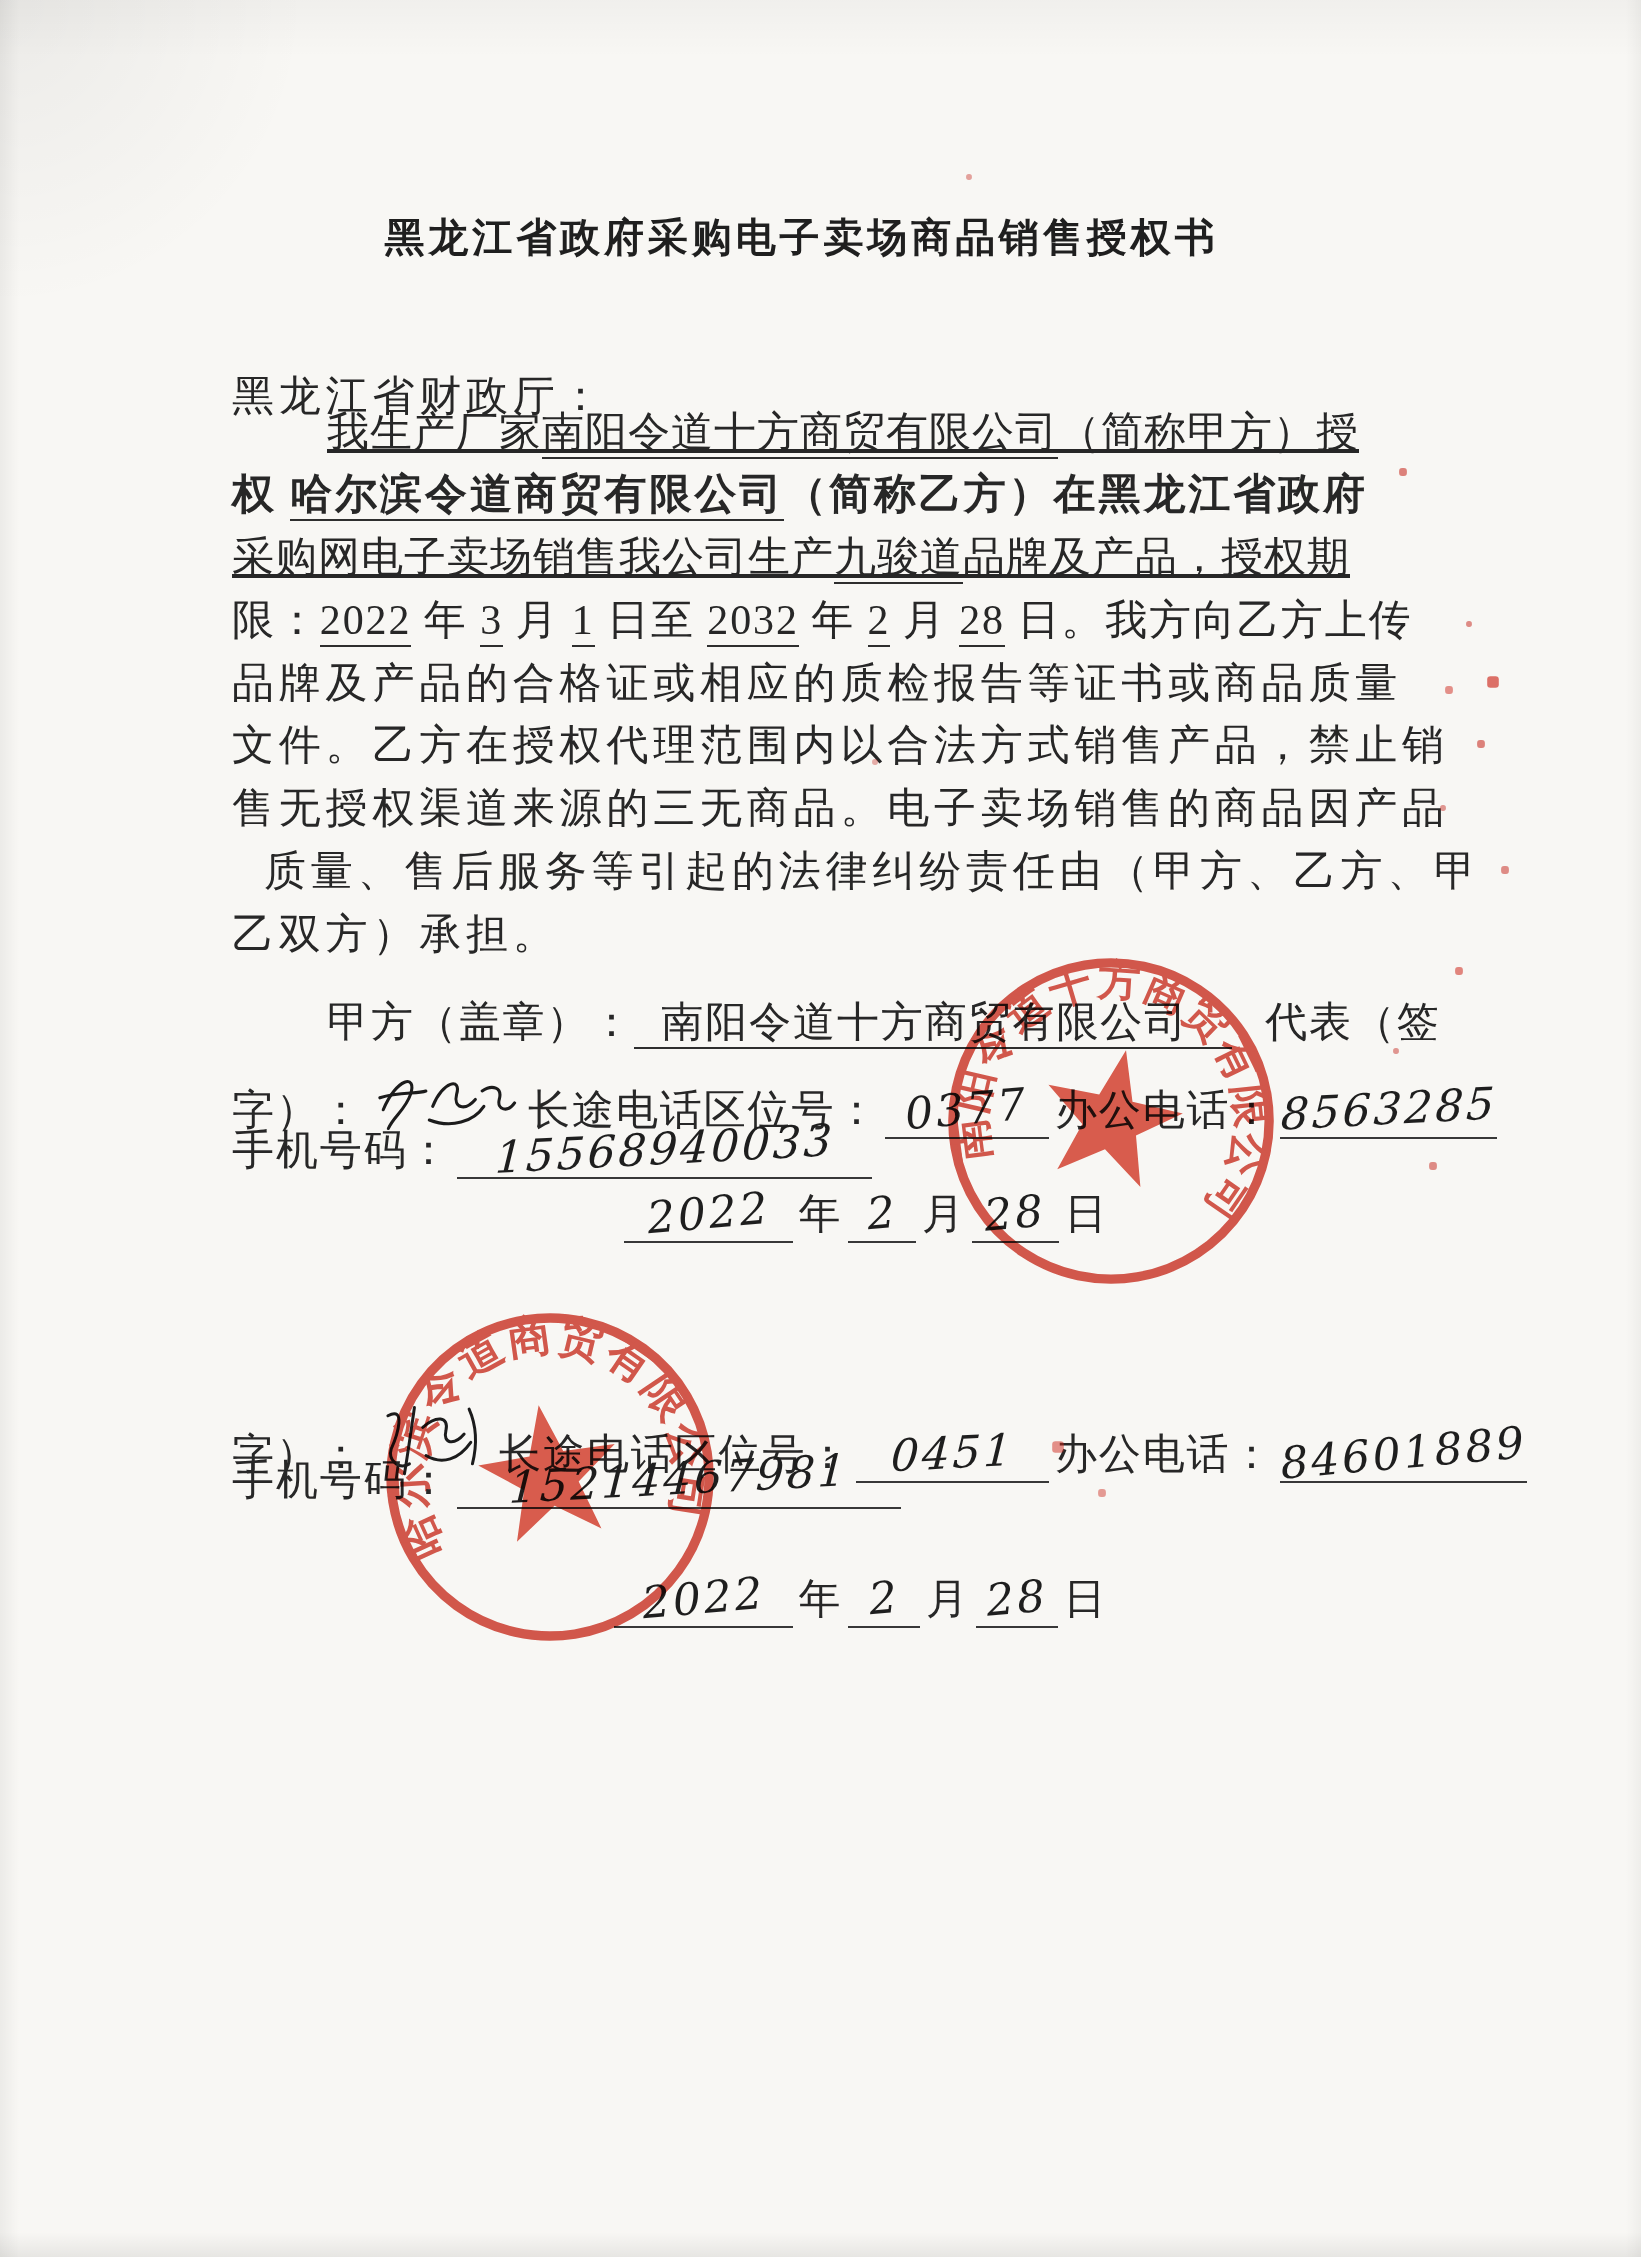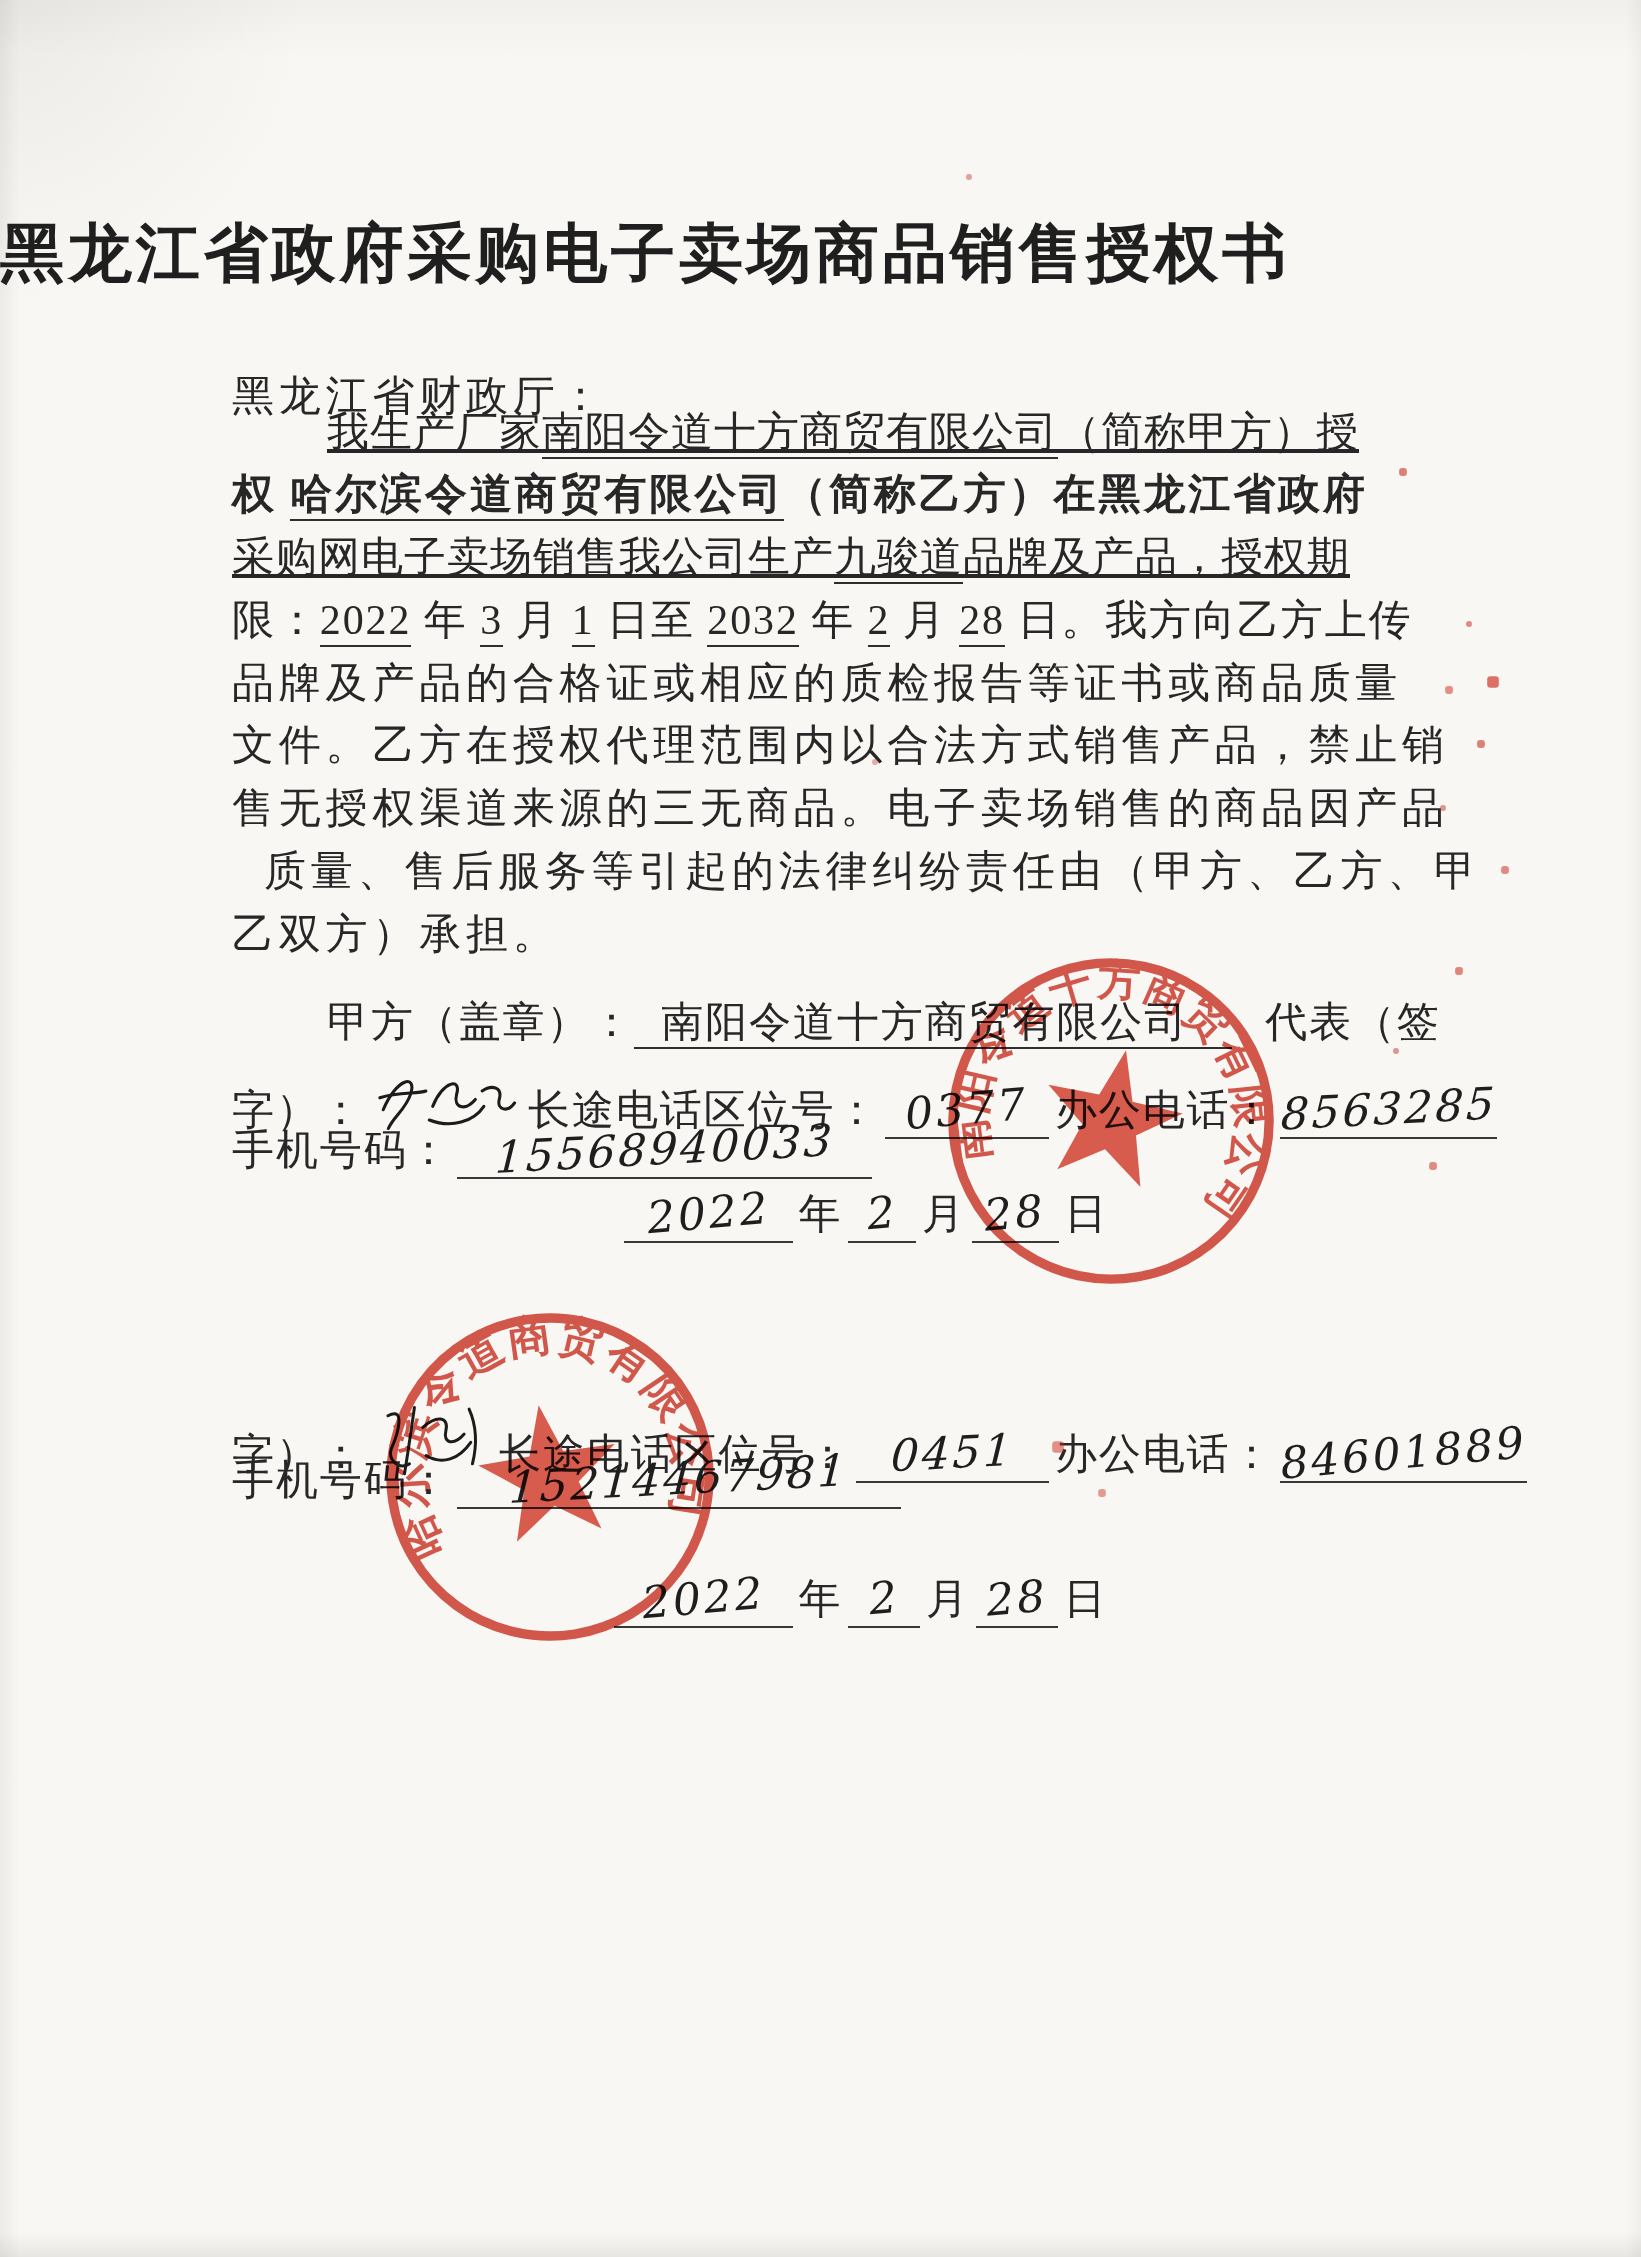--- a/index.html
+++ b/index.html
@@ -9,23 +9,23 @@
     font-family:"Liberation Serif", serif;
     background:
       radial-gradient(circle at 0% 0%, rgba(0,0,0,0.05), transparent 309px),
       linear-gradient(90deg, rgba(0,0,0,0.05) 0px, rgba(0,0,0,0) 19.3px),
       linear-gradient(270deg, rgba(0,0,0,0.04) 0px, rgba(0,0,0,0) 15.4px),
       linear-gradient(0deg, rgba(0,0,0,0.07) 0px, rgba(0,0,0,0) 25px),
       linear-gradient(180deg, rgba(0,0,0,0.03) 0px, rgba(0,0,0,0) 58px),
       #f8f7f4;
   }
   .title {
-    position:absolute; top:210px; left:0; width:1603px; 
+    position:absolute; top:210px; left:0; width:1603px; text-align:center;
     font-family:Liberation Serif, serif; font-weight:bold;
-    font-size:64px; letter-spacing:3.9px; color:#1f1f1f;
+    font-size:40px; letter-spacing:3.9px; color:#1f1f1f;
   }
   .line {
     position:absolute; left:232px; white-space:nowrap;
     font-size:42px; line-height:56px; letter-spacing:4.8px; color:#272727;
   }
   .ls1 { letter-spacing:1px;text-decoration:underline; }
   .ls2 { letter-spacing:1.9px; }
   .ls3 { letter-spacing:2.9px;font-weight:bold; }
   .indent { display:inline-block; width:95px; }
   .u  { border-bottom:2.9px solid #2e2e2e; padding-bottom:1.9px; }

